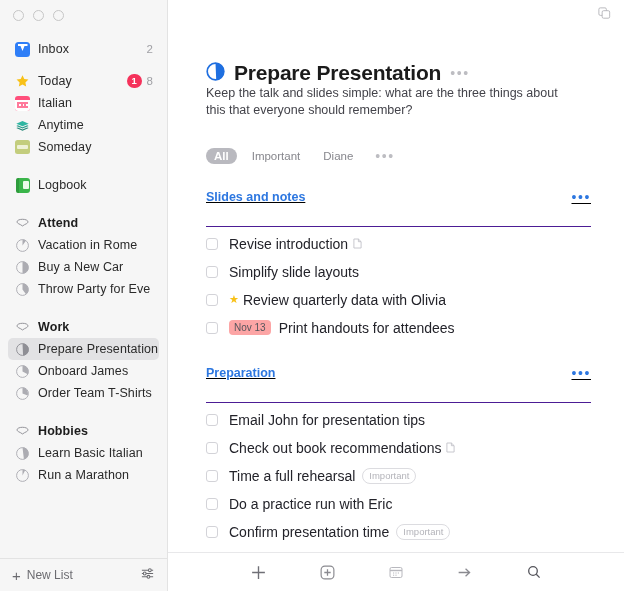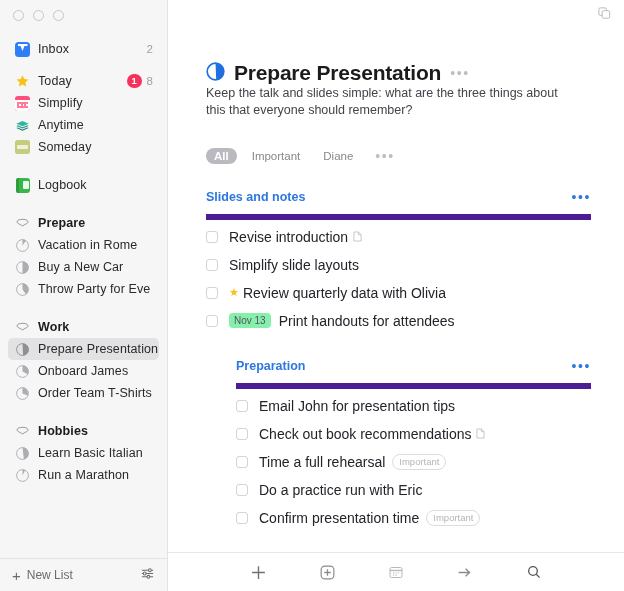--- a/index.html
+++ b/index.html
@@ -103,38 +103,38 @@
   .dots.blue { color: #2d77e0; }
   .proj-note { font-size: 12.5px; color: #43434a;
                line-height: 17px; max-width: 368px; }
 
   .filters { display: flex; align-items: center; gap: 7px; margin-top: 29px; }
   .chip { font-size: 11.5px; color: #87878d; padding: 2px 8px; border-radius: 9px; }
   .chip.active { background: #b9b9bf; color: #ffffff; font-weight: bold; }
   .filters .dots { margin-left: 7px; }
 
   .section { margin-top: 26px; }
-  .section.sec2 { margin-top: 27px; margin-left: 30px; }
+  .section.sec2 { margin-top: 27px; }
   .section.sec3 { margin-top: 26px; }
-  .sec-head { display: flex; align-items: center; padding-bottom: 10px;
-              border-bottom: 6px solid #4c1d95; }
+  .sec-head { display: flex; align-items: center; padding-bottom: 22px;
+              border-bottom: 1px solid #4c1d95; text-decoration: underline; }
   .sec-title { font-size: 12.5px; font-weight: bold; color: #2d77e0; }
   .sec-head .dots { margin-left: auto; }
 
   .task { display: flex; align-items: center; height: 23px; margin-top: 5px; }
   .task:first-of-type { margin-top: 9px; }
   .cbox { width: 12px; height: 12px; border: 1px solid #d3d3d8;
           border-radius: 3px; background: #fff; flex: 0 0 12px; margin-right: 11px; }
   .task-text { font-size: 14px; color: #23232a; white-space: nowrap; }
   .star { color: #f8c118; font-size: 11px; margin-right: 4px; }
   .note-ic { margin-left: 5px; display: inline-flex; vertical-align: middle; }
   .tag { display: inline-block; font-size: 9.5px; color: #b4b4ba;
          border: 1px solid #dcdce0; border-radius: 8px; padding: 1px 6px;
          margin-left: 7px; vertical-align: middle; line-height: 12px; }
-  .date-badge { font-size: 10px; color: #55555c; background: #86efac;
+  .date-badge { font-size: 10px; color: #55555c; background: #fca5a5;
                 border-radius: 4px; padding: 2px 5px; margin-right: 8px;
                 line-height: 11px; }
 
   .main-bottom { height: 39px; border-top: 1px solid #e8e8ea;
                  display: flex; align-items: center;
                  justify-content: space-around; padding: 0 56px;
                  background: #ffffff; }
   .tb-btn { display: flex; align-items: center; justify-content: center;
             width: 26px; height: 22px; }
 </style>
@@ -175,21 +175,21 @@
         <span class="nav-right">
           <span class="badge-red">1</span>
           <span class="count">8</span>
         </span>
       </div>
 
       <div class="nav-row">
         <span class="nav-icon">
             <span class="ic-cal"></span>
           </span>
-        <span class="nav-label">Simplify</span>
+        <span class="nav-label">Italian</span>
       </div>
 
       <div class="nav-row">
         <span class="nav-icon">
           <svg width="15" height="15" viewBox="0 0 16 16">
             <path d="M8 8.8L1.4 6 8 3.2 14.6 6z" fill="#2fb6a2"></path>
             <path d="M8 11.2L1.4 8.4 3 7.8 8 9.9l5-2.1 1.6.6z" fill="#2a9e8d"></path>
             <path d="M8 13.5L1.4 10.7 3 10.1 8 12.2l5-2.1 1.6.6z" fill="#1f8576"></path>
           </svg>
         </span>
@@ -213,21 +213,21 @@
       </div>
 
       <div class="nav-gap"></div>
 
       <div class="nav-row">
         <span class="nav-icon">
           <svg class="areaicon" viewBox="0 0 16 16">
               <path d="M2.2 6.2C2.2 4.6 4.8 3.5 8 3.5s5.8 1.1 5.8 2.7c0 .9-.7 1.6-1.8 2.1C10.9 9 9.5 9.4 8 10.6 6.5 9.4 5.1 9 4 8.3 2.9 7.8 2.2 7.1 2.2 6.2z" fill="none" stroke="#8d8d93" stroke-width="1"></path>
             </svg>
         </span>
-        <span class="nav-label bold">Prepare</span>
+        <span class="nav-label bold">Attend</span>
       </div>
       <div class="nav-row">
         <span class="nav-icon">
           <svg class="pie" viewBox="0 0 16 16">
               <circle cx="8" cy="8" r="6.3" fill="none" stroke="#acacb2" stroke-width="1"></circle>
               <path d="M8 8 L8 1.7 A6.3 6.3 0 0 1 11.6 2.9 Z" fill="#acacb2"></path>
             </svg>
         </span>
         <span class="nav-label">Vacation in Rome</span>
       </div>

